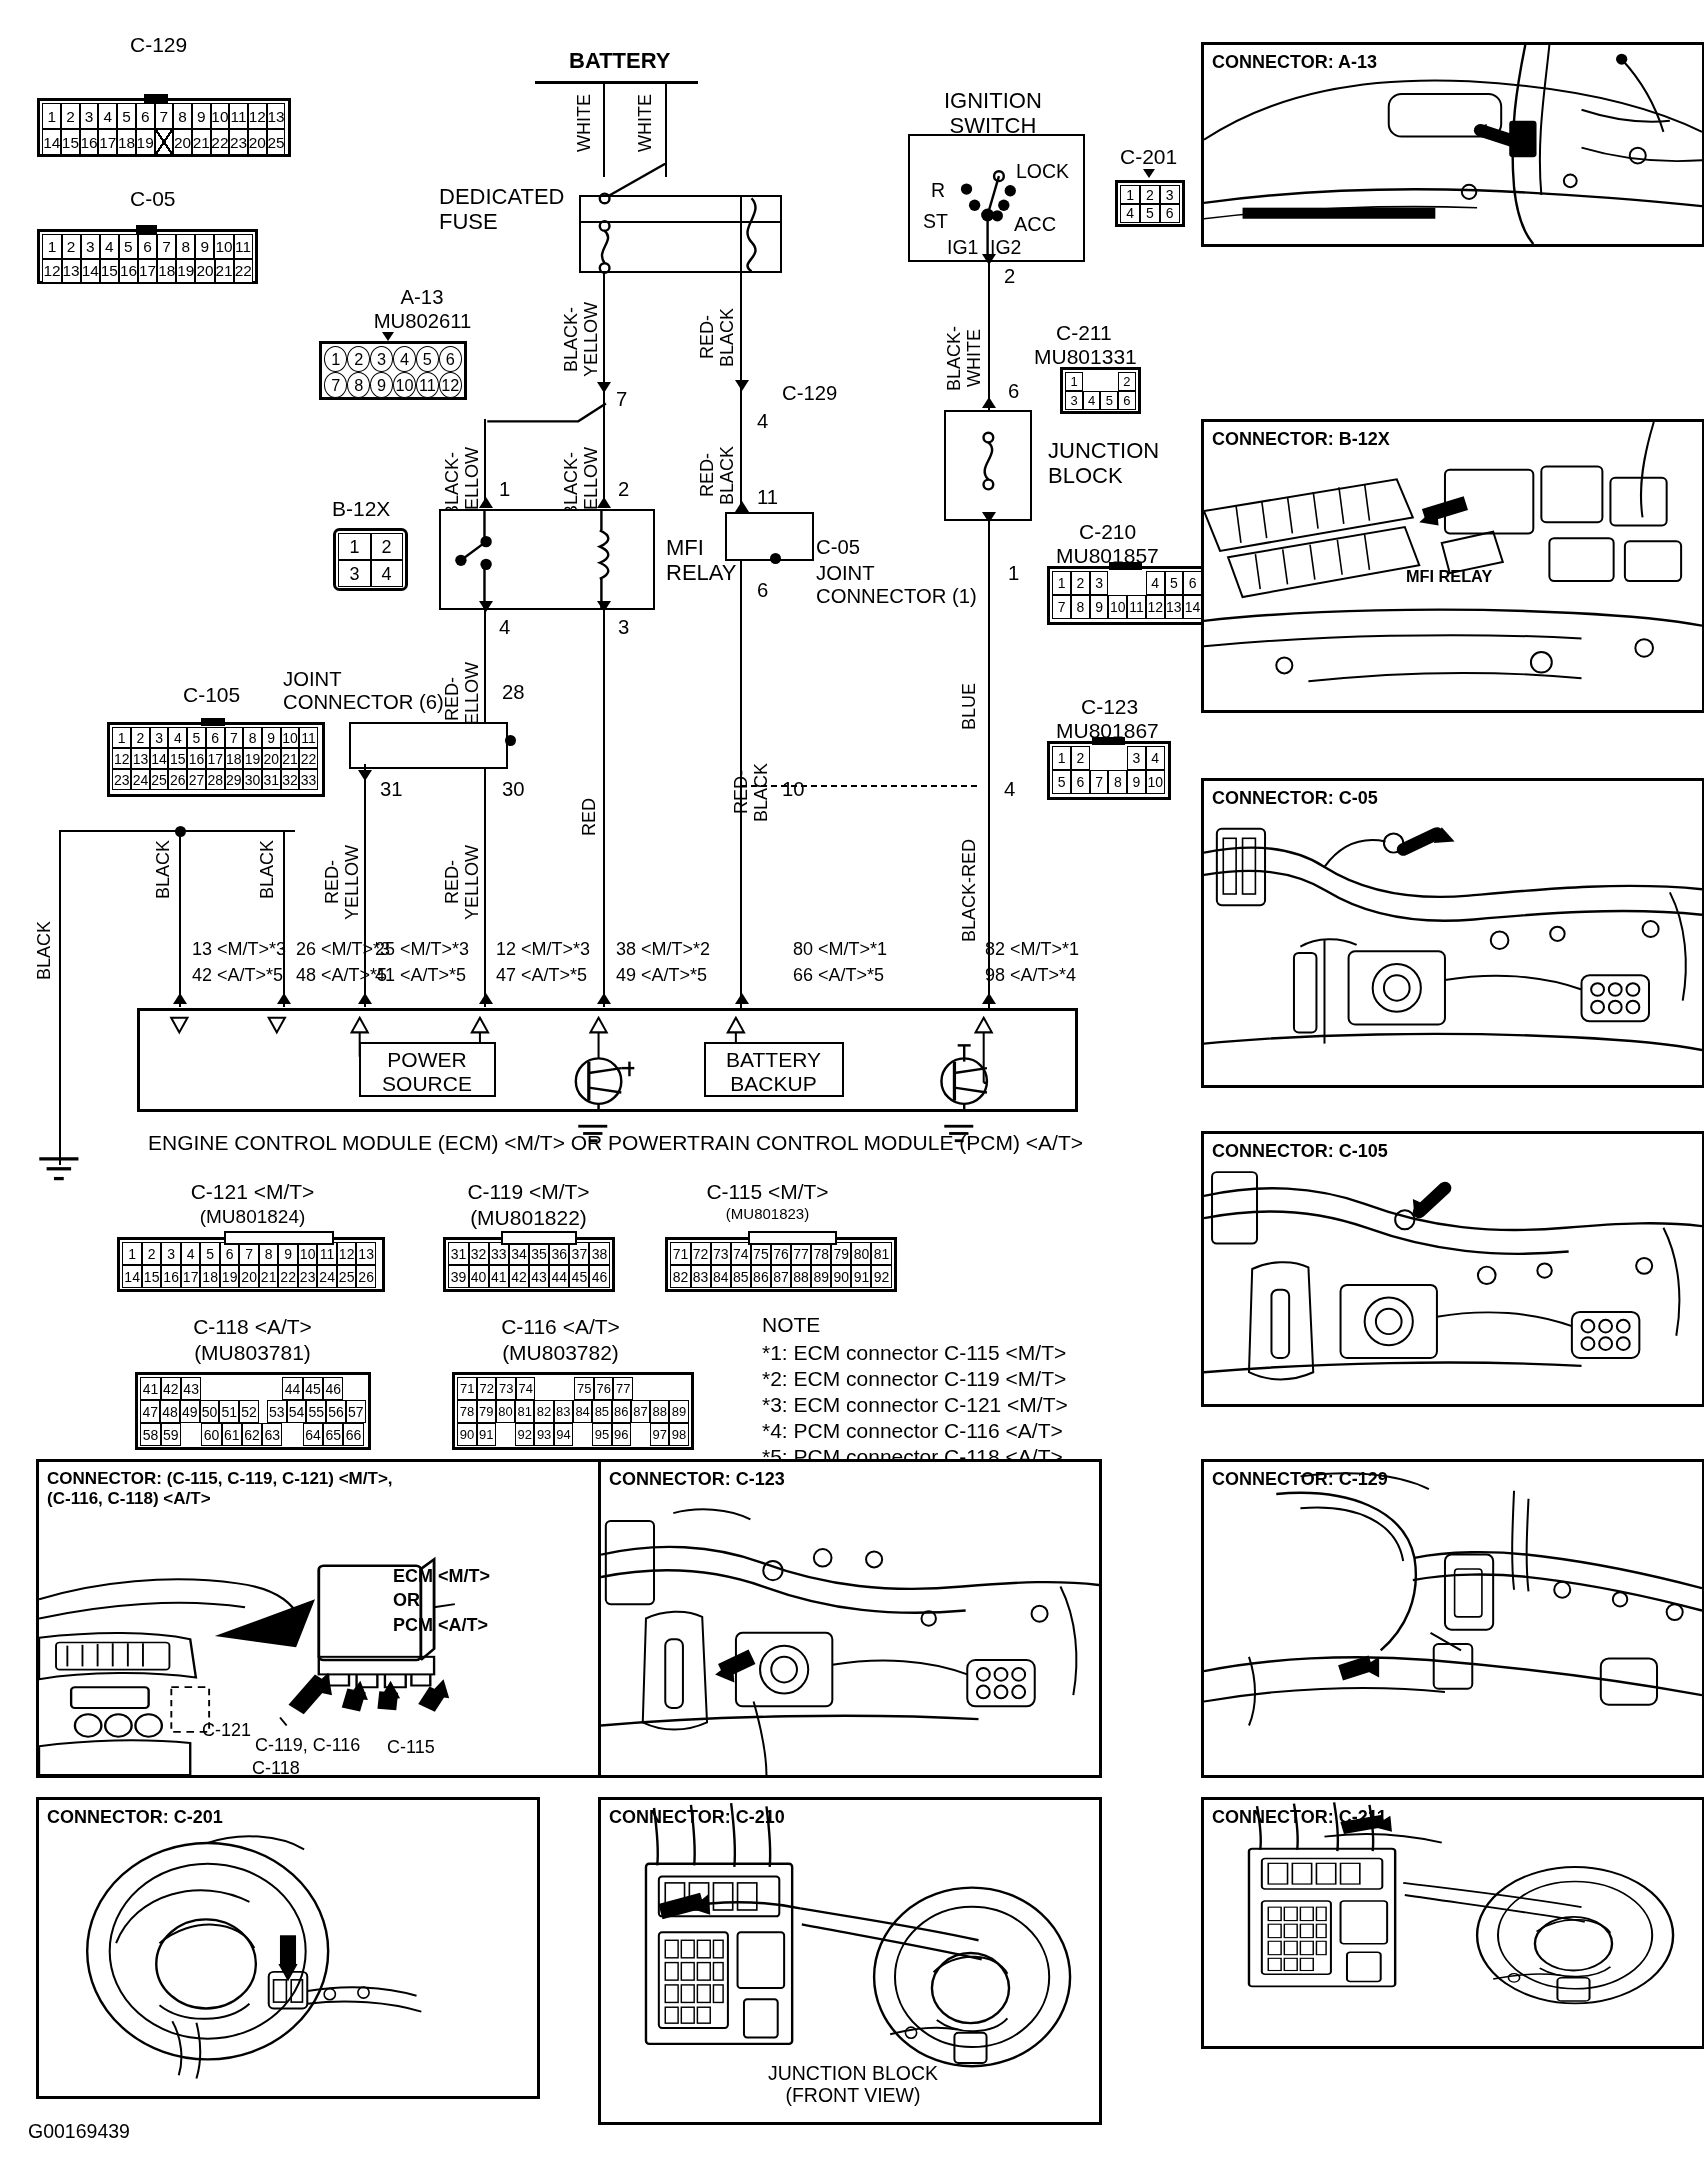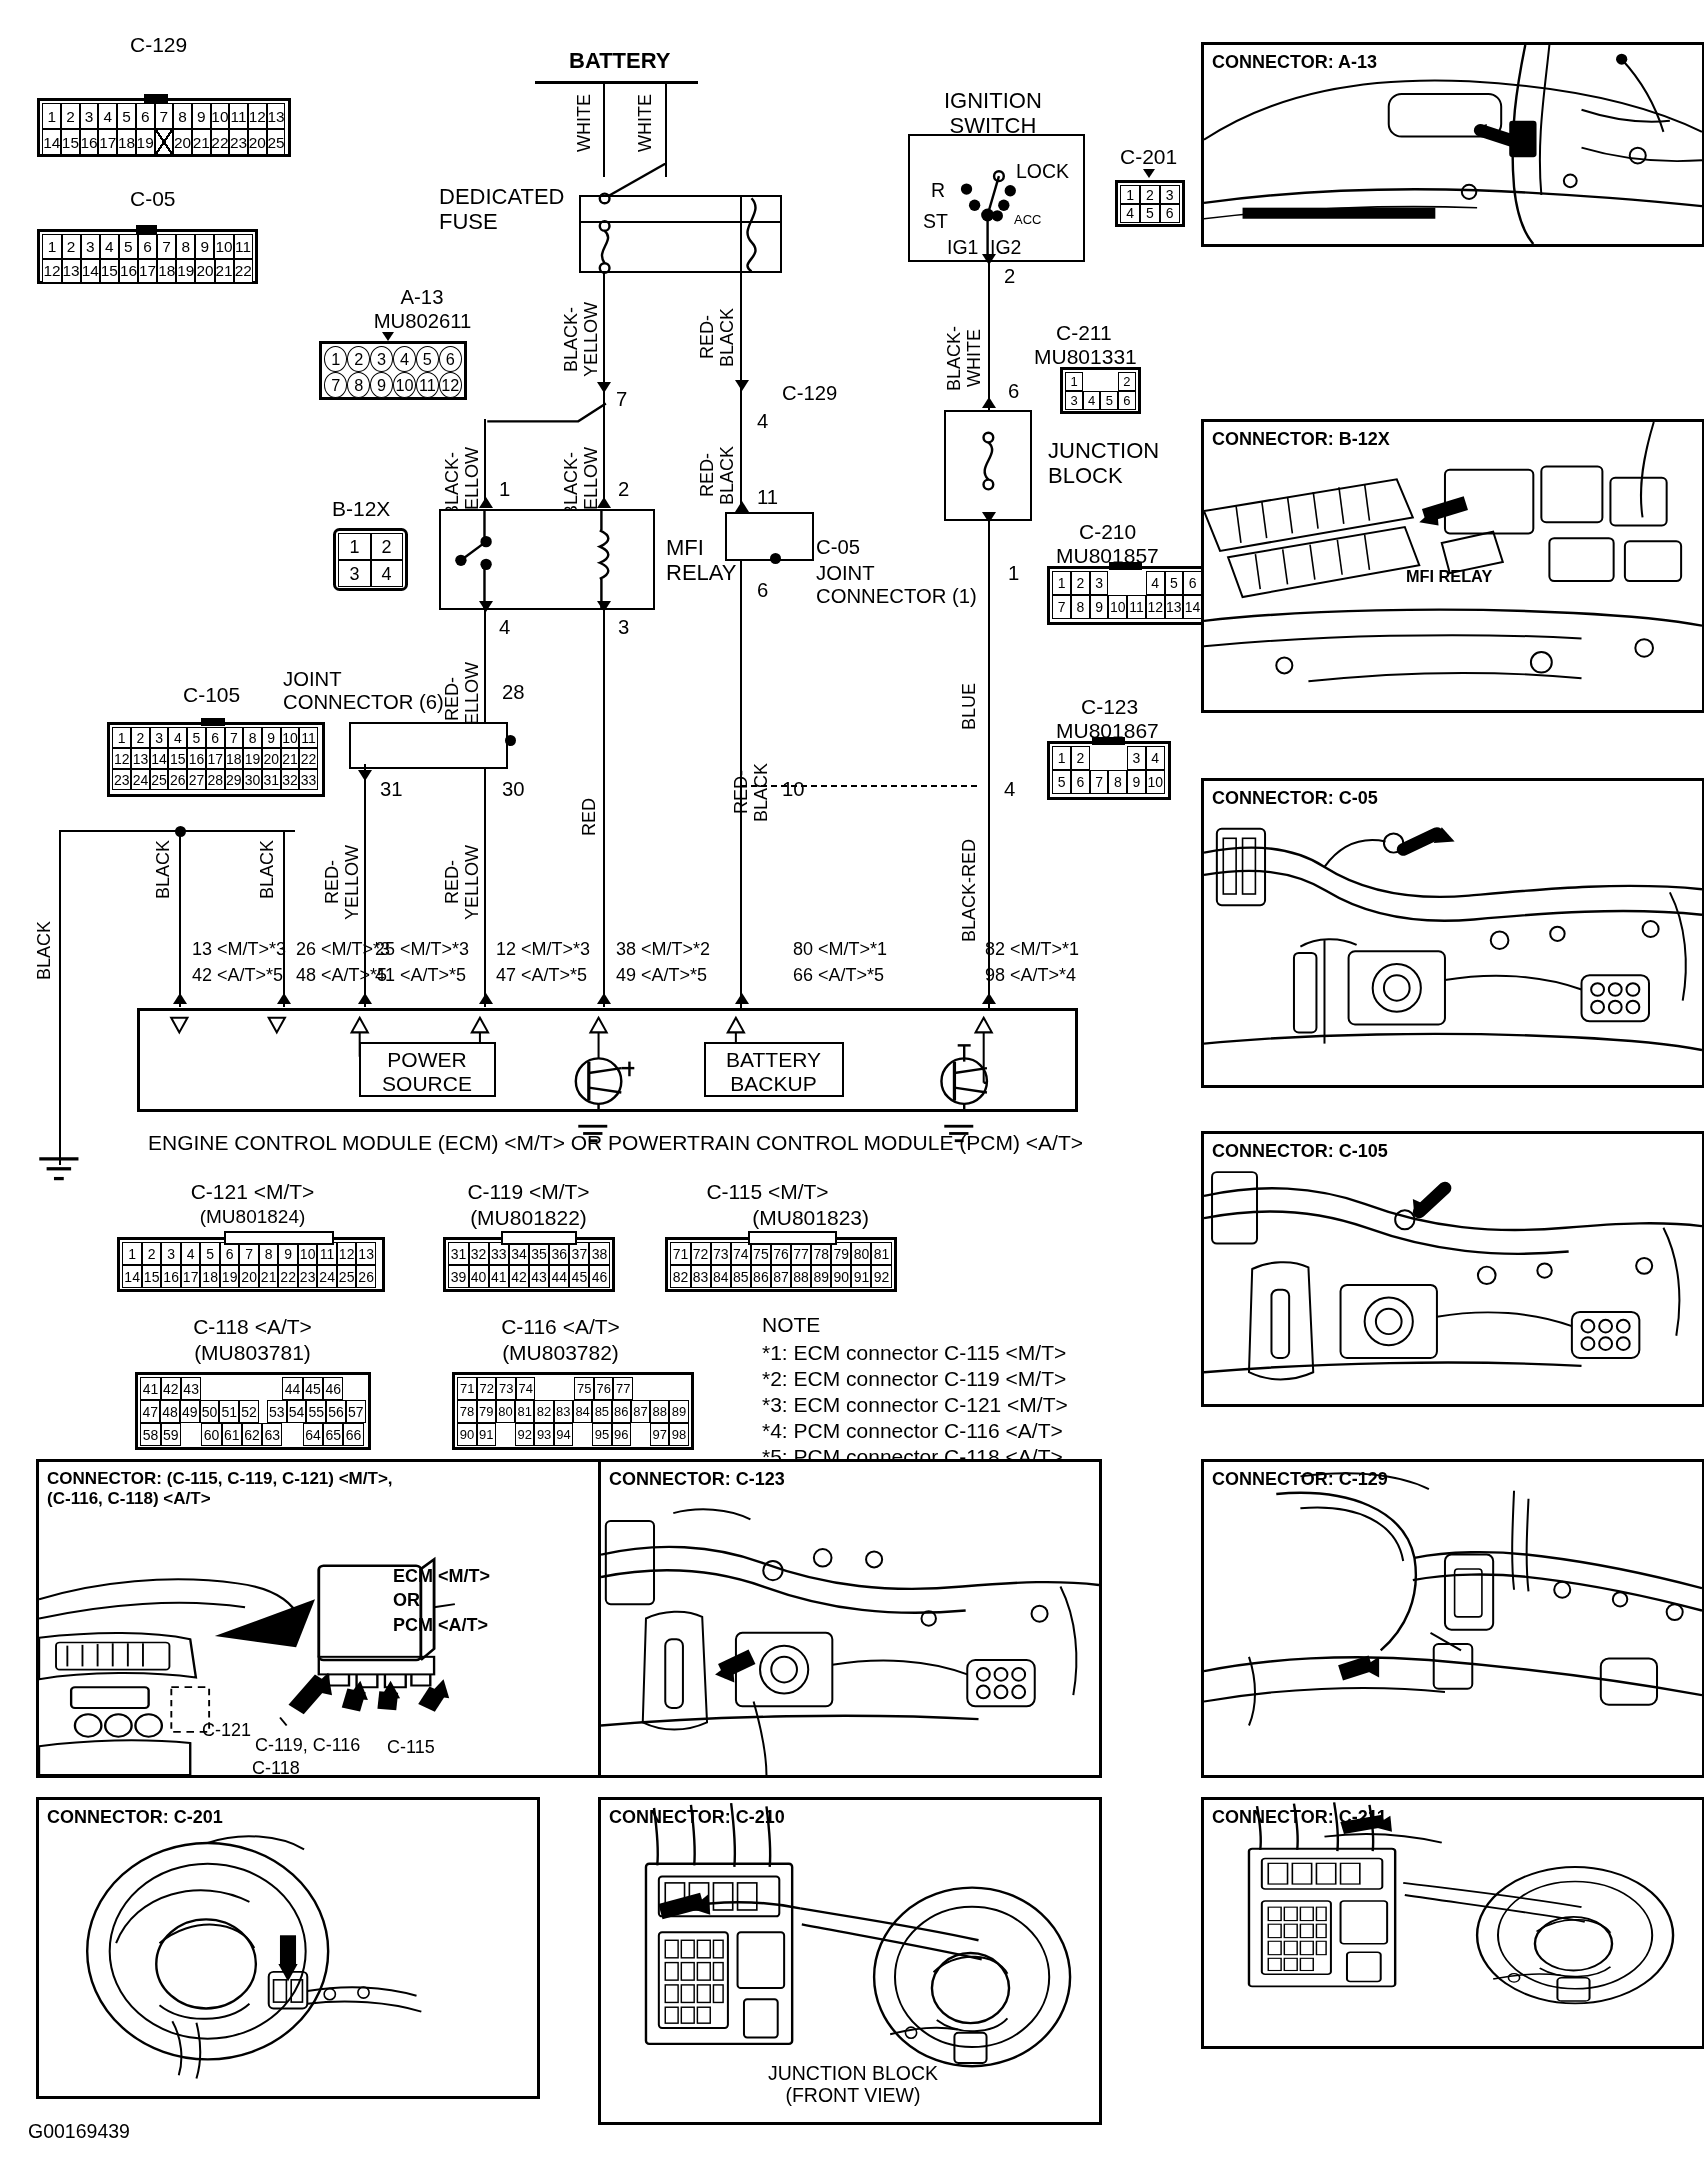--- a/index.html
+++ b/index.html
@@ -392,21 +392,21 @@
     <circle cx="82" cy="88" r="7" fill="#000"></circle>
     <circle cx="126" cy="70" r="7" fill="#000"></circle>
     <circle cx="118" cy="88" r="7" fill="#000"></circle>
     <circle cx="110" cy="101" r="7" fill="#000"></circle>
     <line x1="98" y1="100" x2="98" y2="158" stroke="#000" stroke-width="3"></line>
   </svg>
   <div class="abs txt" style="left:931px;top:180px;font-size:19.5px;">R</div>
   <div class="abs txt" style="left:923px;top:211px;font-size:19.5px;">ST</div>
   <div class="abs txt" style="left:947px;top:237px;font-size:19.5px;">IG1</div>
   <div class="abs txt" style="left:1016px;top:161px;font-size:19.5px;">LOCK</div>
-  <div class="abs txt" style="left:1014px;top:213px;font-size:13px;">ACC</div>
+  <div class="abs txt" style="left:1014px;top:213px;font-size:20px;">ACC</div>
   <div class="abs txt" style="left:990px;top:237px;font-size:19.5px;">IG2</div>
   <div class="tri-d" style="left:982px;top:254px;"></div>
   <div class="abs txt" style="left:1004px;top:265px;font-size:20.3px;">2</div>
 
   <div class="ln v" style="left:988px;top:262px;height:148px;"></div>
   <div class="abs txt vert" style="left:944px;top:307px;font-size:18px;height:102px;text-align:center;">BLACK-
 WHITE</div>
   <div class="tri-u" style="left:982px;top:397px;"></div>
   <div class="abs txt" style="left:1008px;top:380px;font-size:20.3px;">6</div>
 
@@ -573,21 +573,21 @@
         <div class="cell" style="width: 20.3px; height: 23px; font-size: 14px;">41</div>
         <div class="cell" style="width: 20.3px; height: 23px; font-size: 14px;">42</div>
         <div class="cell" style="width: 20.3px; height: 23px; font-size: 14px;">43</div>
         <div class="cell" style="width: 20.3px; height: 23px; font-size: 14px;">44</div>
         <div class="cell" style="width: 20.3px; height: 23px; font-size: 14px;">45</div>
         <div class="cell" style="width: 20.3px; height: 23px; font-size: 14px;">46</div>
       </div>
   </div>
 
   <div class="abs txt" style="left:666px;top:1180px;font-size:21px;text-align:center;width:203px;">C-115 &lt;M/T&gt;</div>
-  <div class="abs txt" style="left:666px;top:1206px;font-size:21px;text-align:right;width:203px;">(MU801823)</div>
+  <div class="abs txt" style="left:666px;top:1206px;font-size:15px;text-align:center;width:203px;">(MU801823)</div>
   <div class="conn" style="left:665px;top:1237px;width:232px;height:55px;">
     <div class="abs" style="left:80px;top:-9px;width:85px;height:9.8px;background:#fff;border:2.4px solid #000;"></div>
     <div class="row" id="c115-r0">
         <div class="cell" style="width: 20.3px; height: 23px; font-size: 14px;">71</div>
         <div class="cell" style="width: 20.3px; height: 23px; font-size: 14px;">72</div>
         <div class="cell" style="width: 20.3px; height: 23px; font-size: 14px;">73</div>
         <div class="cell" style="width: 20.3px; height: 23px; font-size: 14px;">74</div>
         <div class="cell" style="width: 20.3px; height: 23px; font-size: 14px;">75</div>
         <div class="cell" style="width: 20.3px; height: 23px; font-size: 14px;">76</div>
         <div class="cell" style="width: 20.3px; height: 23px; font-size: 14px;">77</div>

